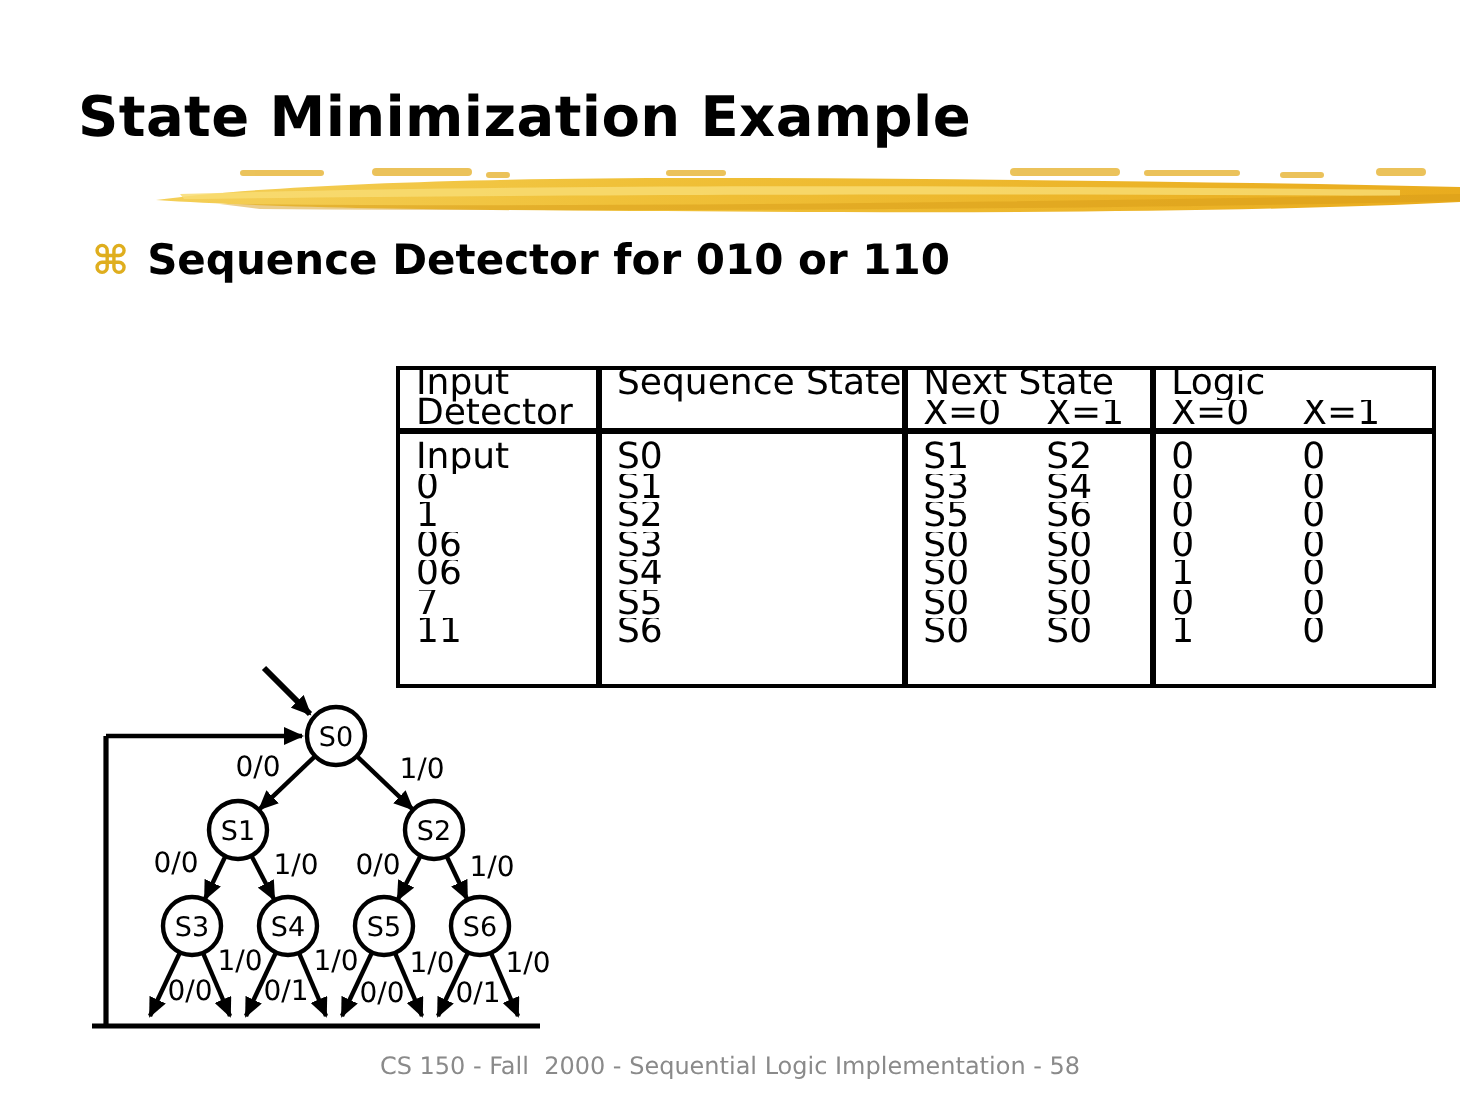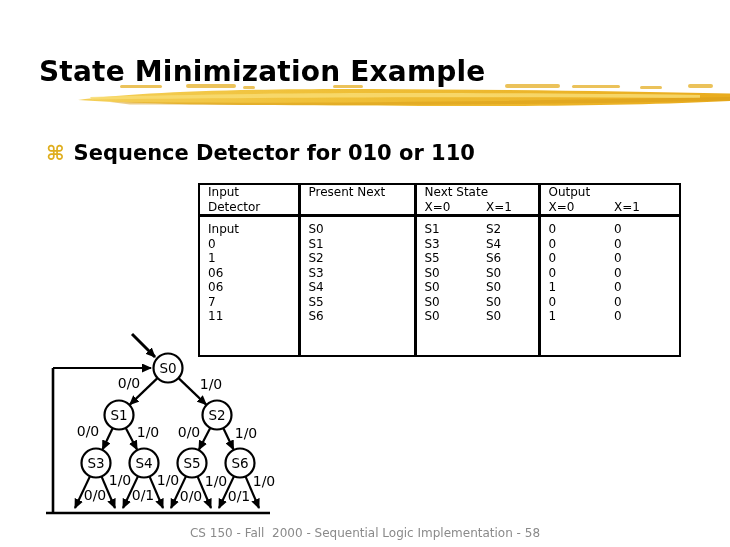--- a/index.html
+++ b/index.html
@@ -6,61 +6,61 @@
   body{
     width:730px;height:547px;position:relative;overflow:hidden;
     background:#ffffff;
     font-family:"DejaVu Sans","Liberation Sans",sans-serif;
     color:#000;
   }
   .slide{position:absolute;inset:0;}
 
   
   .title{
-    position:absolute;left:39px;top:55px;
+    position:absolute;left:39px;top:42px;
     font-size:28px;font-weight:bold;letter-spacing:.2px;
     white-space:nowrap;
   }
 
   
   .deco{position:absolute;left:0;top:0;width:730px;height:547px;}
 
   
   .bullet-line{
-    position:absolute;left:46px;top:141px;
+    position:absolute;left:46px;top:118px;
     font-size:21px;font-weight:bold;white-space:nowrap;
   }
   .bullet-line .cmd{
     color:#DFAE1E;font-weight:bold;margin-right:9px;font-size:20px;
   }
 
   
   table.state-table{
     position:absolute;left:198px;top:183px;
     border-collapse:collapse;table-layout:fixed;
     border:2px solid #000;
-    font-size:12px;line-height:14.5px;
+    font-size:18px;line-height:14.5px;
   }
   .state-table th,.state-table td{
     font-weight:normal;text-align:left;vertical-align:top;
     padding:0 0 0 8px;white-space:nowrap;overflow:hidden;
   }
   .c1{width:100px;} .c2{width:116px;} .c3{width:63px;}
   .c4{width:61px;}  .c5{width:67px;}  .c6{width:74px;}
   .sep{border-right:3px solid #000;}
   .hdr-bottom{border-bottom:3px solid #000;}
   .th-input{padding-top:3px;}
   .th-present{vertical-align:bottom;padding-bottom:1px;}
   .group-h{text-align:center;padding:2px 0 0 0;margin-left:16px;}
   .subh{padding-top:0;}
   .pad-ns{padding-left:3px;}
   .pad-o0{padding-left:19px;}
   .pad-o1{padding-left:27px;}
   .state-table tbody tr:first-child td{padding-top:5px;}
-  .state-table tbody tr:last-child td{padding-bottom:31px;}
+  .state-table tbody tr:last-child td{padding-bottom:18px;}
 
   
   .footer{
     position:absolute;left:0;top:526px;width:730px;
     text-align:center;font-size:12px;color:#8a8a8a;
     white-space:pre;
   }
 
   
   .deco text{
@@ -181,23 +181,23 @@
         <col class="c4">
         <col class="c5">
         <col class="c6">
     </colgroup>
     <thead>
       <tr>
         <th rowspan="2" class="sep hdr-bottom th-input">
           <span>Input</span><br>
           <span>Detector</span>
         </th>
-        <th rowspan="2" class="sep hdr-bottom th-present">Present Next</th>
+        <th rowspan="2" class="sep hdr-bottom th-present">Sequence State</th>
         <th colspan="2" class="sep group-h">Next State</th>
-        <th colspan="2" class="group-h">Output</th>
+        <th colspan="2" class="group-h">Logic</th>
       </tr>
       <tr>
         <th class="hdr-bottom subh pad-ns">X=0</th>
         <th class="sep hdr-bottom subh pad-ns">X=1</th>
         <th class="hdr-bottom subh pad-o0">X=0</th>
         <th class="hdr-bottom subh pad-o1">X=1</th>
       </tr>
     </thead>
     <tbody>
       <tr>

